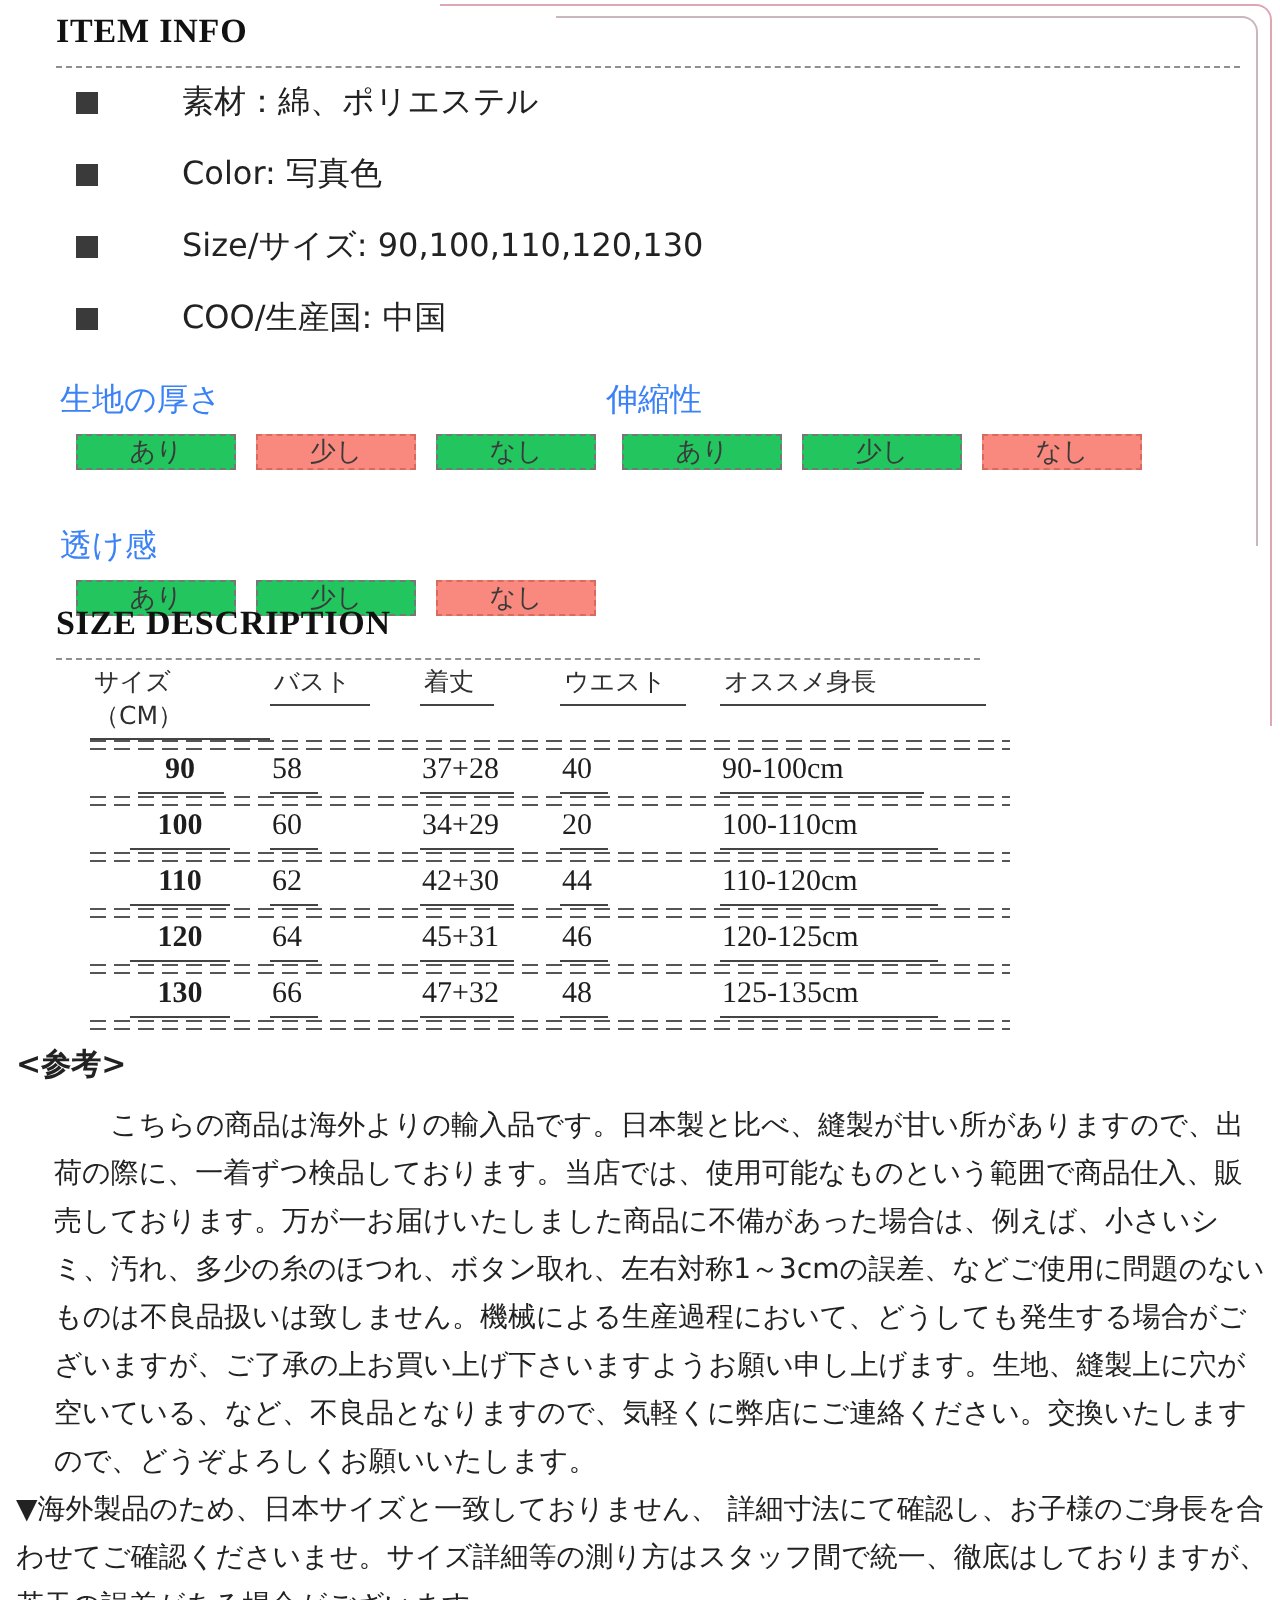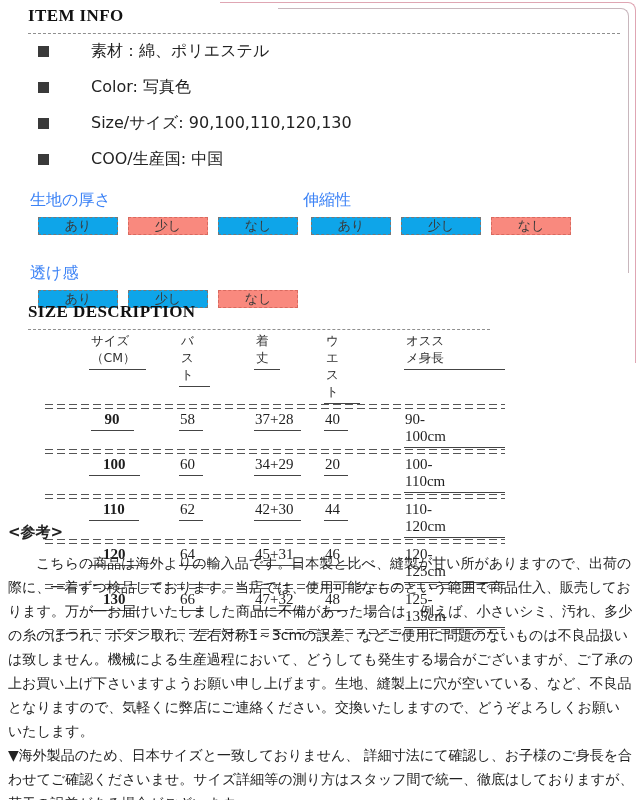--- a/index.html
+++ b/index.html
@@ -36,21 +36,21 @@
   .bullets li{display:flex;align-items:center;margin-bottom:14px;height:22px;font-size:16px;color:#222;gap:32px;}
   .sq{width:11px;height:11px;background:#3a3a3a;margin-right:10px;flex:none;}
   
   .attr-group{position:absolute;}
   .attr-group.g0{left:30px;top:190px;}
   .attr-group.g1{left:303px;top:190px;}
   .attr-group.g2{left:30px;top:243px;margin-top:20px;}
   .attr-label{font-size:16px;color:#3b82f6;line-height:20px;}
   .opts{display:flex;gap:10px;margin:7px 0 0 8px;}
   .opt{
-    width:80px;height:18px;box-sizing:border-box;background:#0ea5e9;
+    width:80px;height:18px;box-sizing:border-box;background:#22c55e;
     display:flex;align-items:center;justify-content:center;
     font-size:13px;color:#3a3a3a;border:1px dashed #777;
   }
   .opt.sel{background:var(--hl-bg,#f9897e);border-color:var(--hl-border,#d96a5f);}
   
   .size-table{position:absolute;left:45px;top:333px;width:460px;}
   .trow{
     display:grid;grid-template-columns:90px 75px 70px 80px 145px;
     background-image:
       repeating-linear-gradient(90deg,var(--tline,#555) 0 8px,transparent 8px 12px),
@@ -60,26 +60,26 @@
     padding:2px 0 6px;
   }
   .trow.thead{font-size:12.5px;color:#2e2e2e;padding:0 0 5px;}
   .thead .cellu{border-bottom:1px solid #444;padding:0 10px 2px 2px;}
   .thead .hcell:last-child .cellu{padding-right:55px;}
   .dcell{font-size:15px;color:#1e1e1e;line-height:17px;font-family:Liberation Serif, serif;}
   .dcell .cellu{border-bottom:1px solid #444;padding:0 8px 2px 1px;}
   .dcell.c0{text-align:center;font-weight:bold;}
   .dcell.c0 .cellu{padding:0 14px 2px;}
   .dcell.c4 .cellu{padding-right:40px;}
-  .cellu{display:inline-block;margin-left:44px;}
+  .cellu{display:inline-block;}
   
   .reference{position:absolute;left:8px;top:522px;width:626px;}
   .ref-head{font-size:15px;font-weight:bold;color:#222;line-height:20px;}
   .reference p{margin:9px 0 0;font-size:14px;line-height:24px;color:#222;}
-  .reference p.p1{text-indent:2em;}
+  .reference p.p1{text-indent:2em;margin-left:19px;}
   .reference p.p2{margin-top:0;}
 </style>
 </head>
 <body>
 
 <div class="frame frame-outer"></div>
 <div class="frame frame-inner"></div>
 
 <h2 class="sec-head" id="item-info-head">ITEM INFO</h2>
 

